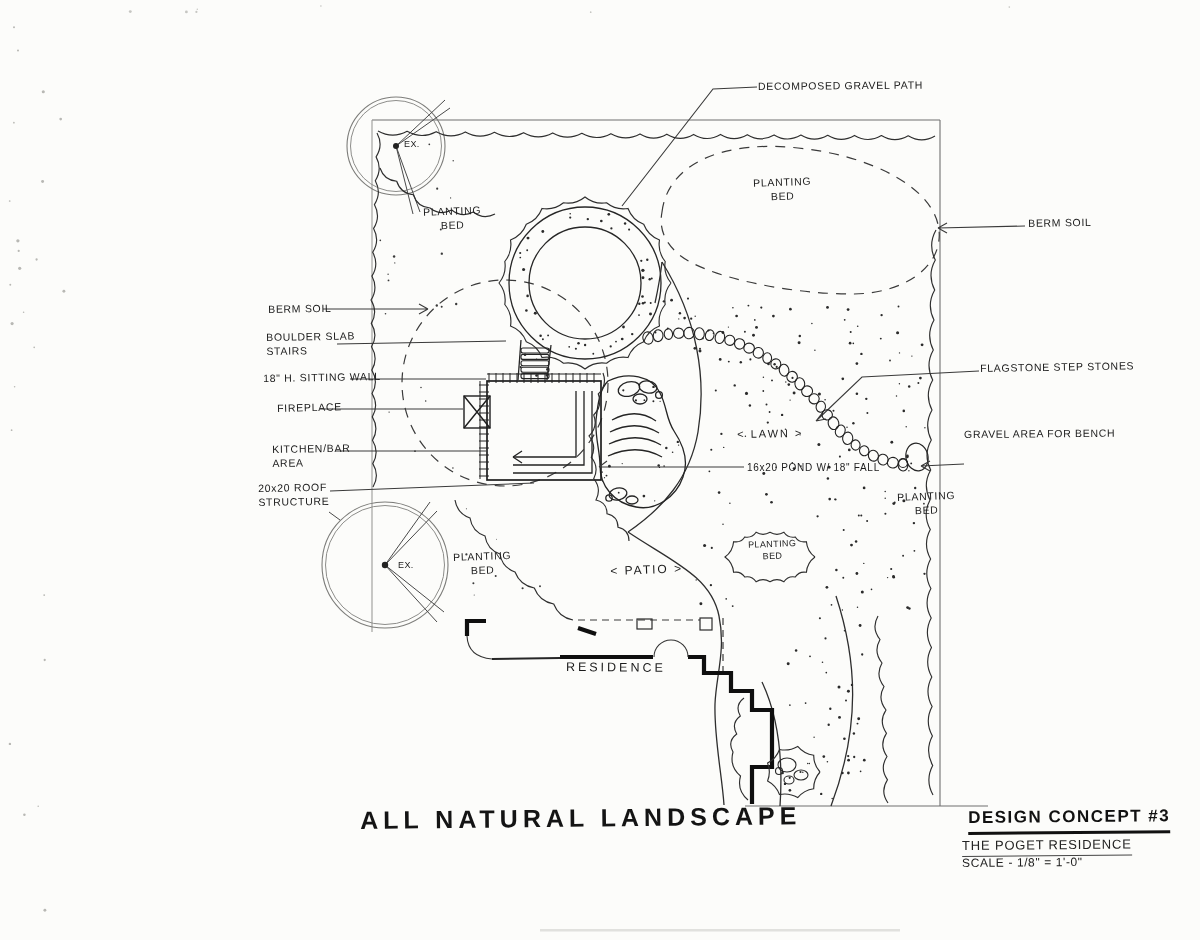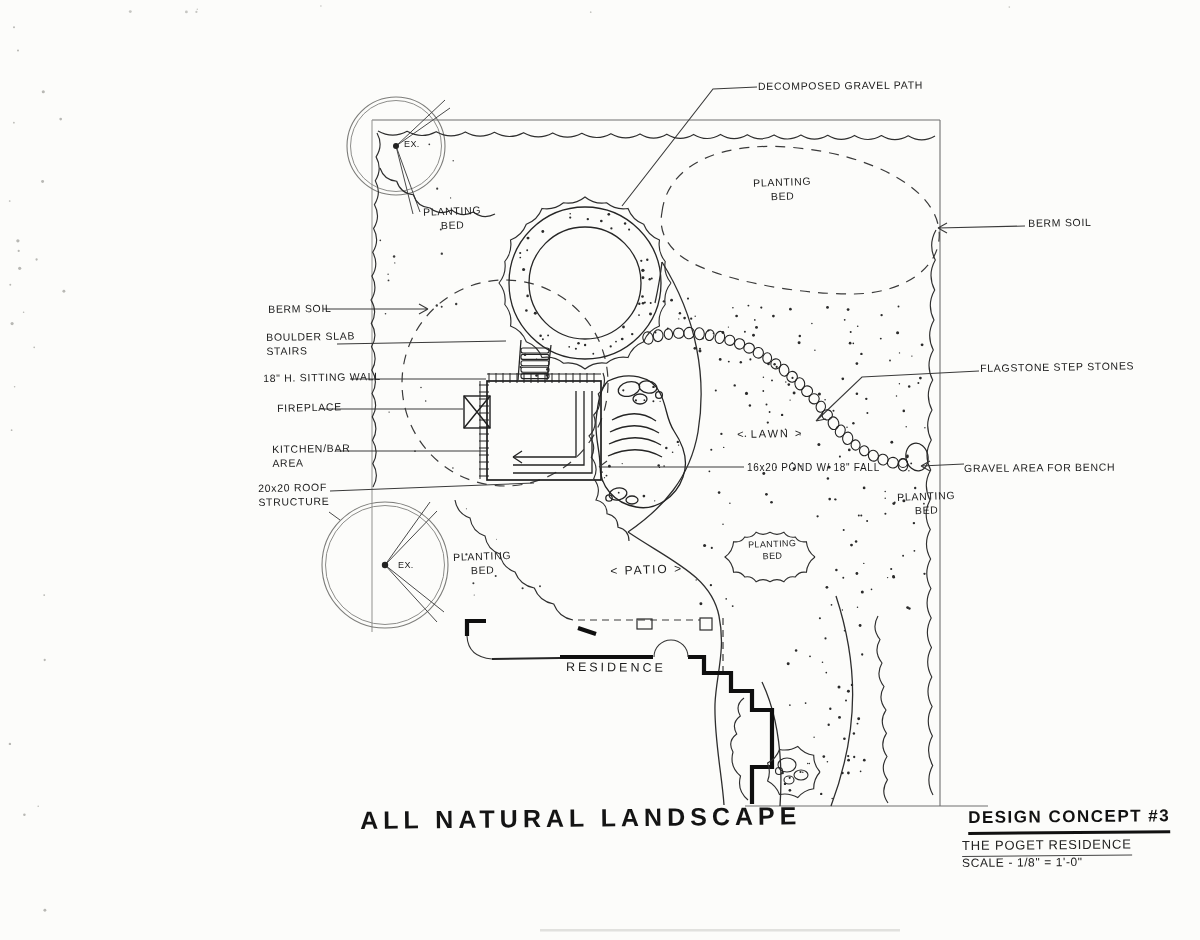--- a/index.html
+++ b/index.html
@@ -582,21 +582,21 @@
 
 <div class="lbl" style="left:1028px;top:217px;transform:rotate(-1deg)">BERM SOIL</div>
 <div class="lbl" style="left:268px;top:303px;transform:rotate(-1deg)">BERM SOIL</div>
 <div class="lbl wrapl" style="left:266px;top:331px;width:100px;transform:rotate(-1deg)">BOULDER SLAB STAIRS</div>
 <div class="lbl" style="left:263px;top:372px;transform:rotate(-1deg)">18" H. SITTING WALL</div>
 <div class="lbl" style="left:277px;top:402px;transform:rotate(-1.5deg)">FIREPLACE</div>
 <div class="lbl wrapl" style="left:272px;top:443px;width:95px;transform:rotate(-1deg)">KITCHEN/BAR AREA</div>
 <div class="lbl wrapl" style="left:258px;top:482px;width:95px;transform:rotate(-1deg)">20x20 ROOF STRUCTURE</div>
 
 <div class="lbl" style="left:980px;top:362px;transform:rotate(-1deg)">FLAGSTONE STEP STONES</div>
-<div class="lbl" style="left:964px;top:462px;transform:rotate(-.5deg)">GRAVEL AREA FOR BENCH</div>
+<div class="lbl" style="left:964px;top:428px;transform:rotate(-.5deg)">GRAVEL AREA FOR BENCH</div>
 <div class="lbl wrap" style="left:894px;top:491px;width:64px;transform:rotate(-2deg)">PLANTING BED</div>
 
 <div class="lbl" style="left:737px;top:427px;font-size:11px;letter-spacing:2px;transform:rotate(-1deg)">&lt; LAWN &gt;</div>
 <div class="lbl" style="left:747px;top:461px;font-size:10px">16x20 POND W/ 18" FALL</div>
 <div class="lbl" style="left:610px;top:564px;font-size:12px;letter-spacing:2px;transform:rotate(-2deg)">&lt; PATIO &gt;</div>
 
 <div class="lbl wrap sm" style="left:742px;top:540px;width:60px;transform:rotate(-2deg)">PLANTING BED</div>
 <div class="lbl wrap" style="left:450px;top:551px;width:64px;transform:rotate(-2deg)">PLANTING BED</div>
 
 <div class="lbl" style="left:566px;top:659px;font-size:12.5px;letter-spacing:3px;transform:rotate(.5deg)">RESIDENCE</div>

